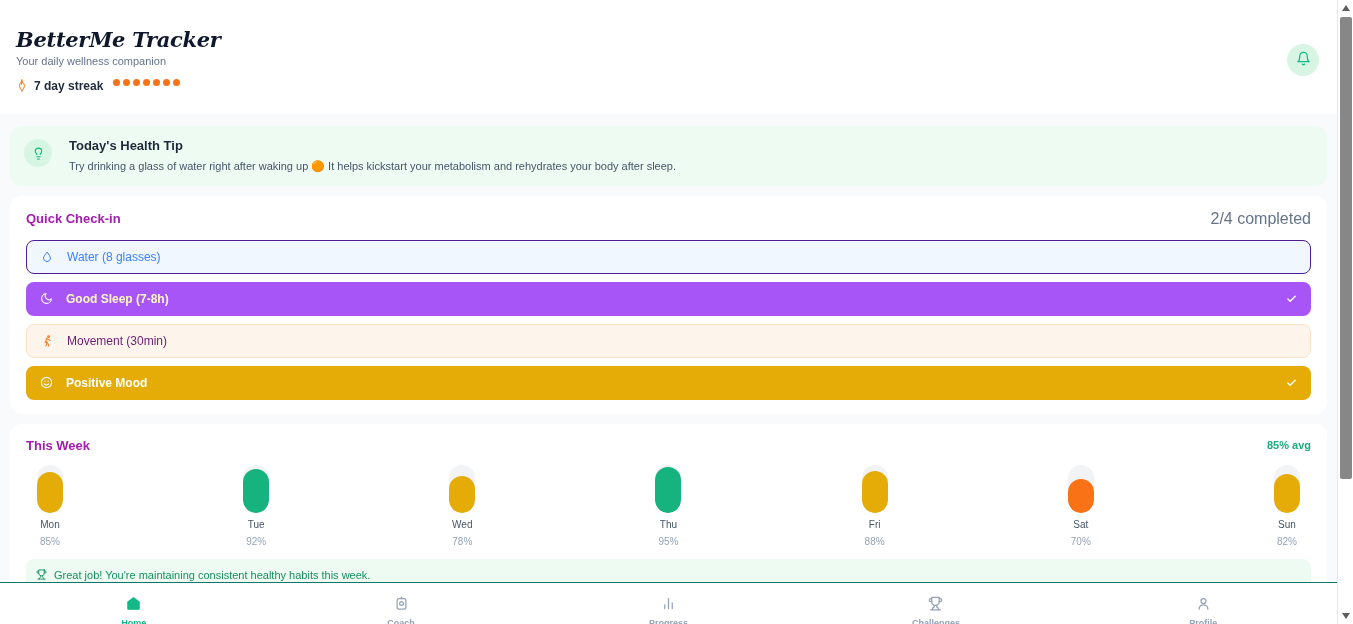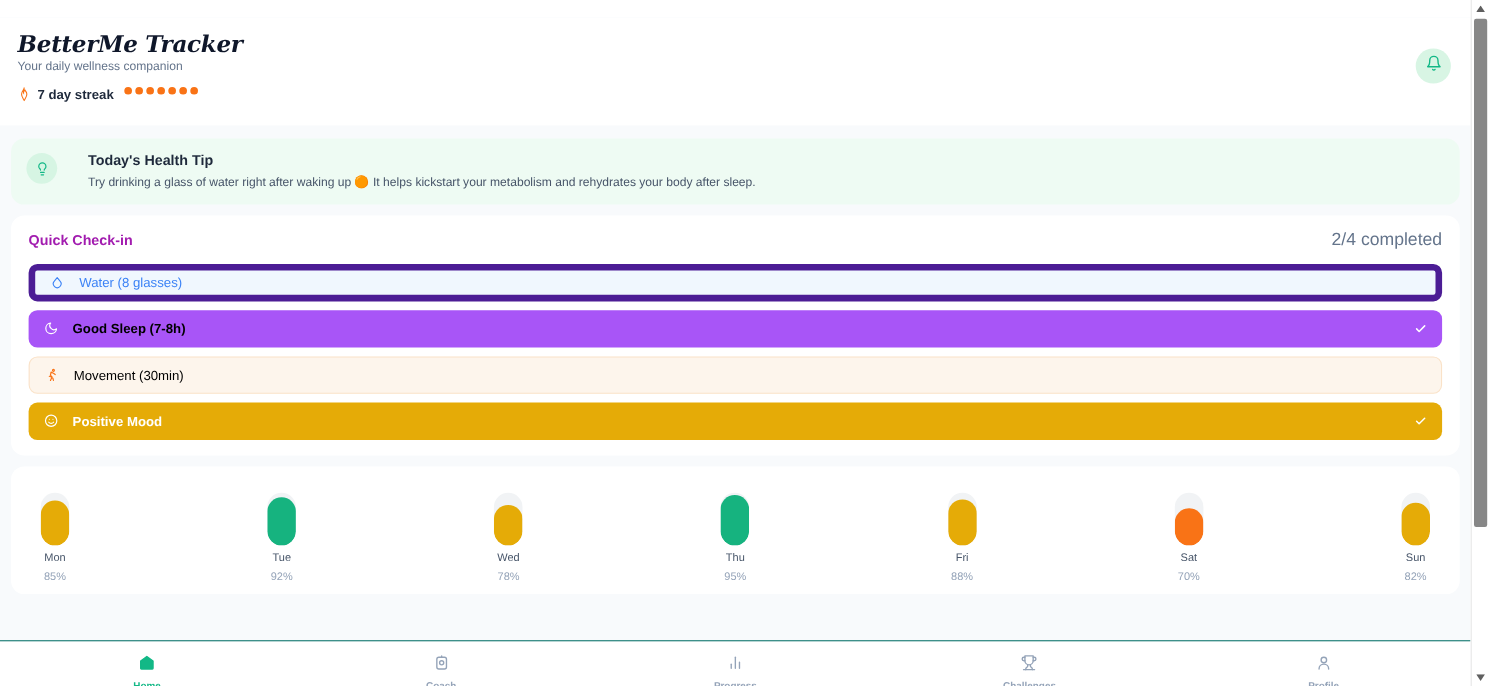--- a/index.html
+++ b/index.html
@@ -77,21 +77,21 @@
     border-radius: 12px;
     margin: 0 10px 10px 10px;
   }
 
   .tip-card {
     background: #eefbf3;
     border-radius: 12px;
     margin: 12px 10px 10px 10px;
     padding: 12px 14px;
     display: flex;
-    gap: 28px;
+    gap: 17px;
     align-items: flex-start;
   }
   .tip-bulb {
     width: 28px; height: 28px; border-radius: 50%;
     background: #d6f5e3;
     display: flex; align-items: center; justify-content: center;
     flex: none;
     margin-top: 1px;
   }
   .tip-title {
@@ -124,26 +124,26 @@
   }
   .habit:last-child { margin-bottom: 0; }
   .habit .h-icon { width: 16px; display:flex; align-items:center; justify-content:center; flex:none; }
   .habit .h-label { font-size: 12px; margin-left: 12px; }
   .habit .h-check {
     position: absolute; right: 14px; top: 50%;
     transform: translateY(-50%);
     display: flex; align-items: center;
   }
   
-  .habit.water { background: #f0f7fe; border: 6px solid #4c1d95; }
+  .habit.water { background: #f0f7fe; border: 1px solid #4c1d95; }
   .habit.water .h-label { color: #3b82f6; }
   .habit.sleep { background: #a855f7; }
-  .habit.sleep .h-label { color: #000000; font-weight: bold; }
+  .habit.sleep .h-label { color: #fef9c3; font-weight: bold; }
   .habit.move { background: #fdf5ec; border: 1px solid #fae2c8; }
-  .habit.move .h-label { color: #000000; }
+  .habit.move .h-label { color: #701a75; }
   .habit.mood { background: #e5ab07; }
   .habit.mood .h-label { color: #ffffff; font-weight: bold; }
 
   
   .week-card { padding: 14px 16px 10px 16px; }
   .week-avg { font-size: 11px; color: #1ca97c; font-weight: bold; }
   .week-grid {
     display: flex;
     justify-content: space-between;
     align-items: flex-end;
@@ -351,20 +351,24 @@
             <span class="h-check">
               <svg width="11" height="11" viewBox="0 0 24 24" fill="none" stroke="#ffffff" stroke-width="3" stroke-linecap="round" stroke-linejoin="round">
                 <polyline points="20 6 9 17 4 12"></polyline>
               </svg>
             </span>
           </div>
         </div>
     </div>
 
     <div class="card week-card">
+      <div class="card-head">
+        <div class="card-title">This Week</div>
+        <div class="week-avg">85% avg</div>
+      </div>
       <div class="week-grid" id="week-grid">
           <div class="day-col">
             <div class="bar-track">
               <div class="bar-fill" style="height: 41px; background: rgb(229, 171, 7);"></div>
             </div>
             <div class="day-name">Mon</div>
             <div class="day-pct">85%</div>
           </div>
           <div class="day-col">
             <div class="bar-track">
@@ -402,20 +406,33 @@
             <div class="day-pct">70%</div>
           </div>
           <div class="day-col">
             <div class="bar-track">
               <div class="bar-fill" style="height: 39px; background: rgb(229, 171, 7);"></div>
             </div>
             <div class="day-name">Sun</div>
             <div class="day-pct">82%</div>
           </div>
         </div>
+      <div class="week-note">
+        <span>
+          <svg width="11" height="11" viewBox="0 0 24 24" fill="none" stroke="#168f63" stroke-width="2" stroke-linecap="round" stroke-linejoin="round">
+            <path d="M6 9H4.5a2.5 2.5 0 0 1 0-5H6"></path>
+            <path d="M18 9h1.5a2.5 2.5 0 0 0 0-5H18"></path>
+            <path d="M4 22h16"></path>
+              <path d="M10 14.66V17c0 .55-.47.98-.97 1.21C7.85 18.75 7 20.24 7 22"></path>
+            <path d="M14 14.66V17c0 .55.47.98.97 1.21C16.15 18.75 17 20.24 17 22"></path>
+            <path d="M18 2H6v7a6 6 0 0 0 12 0V2Z"></path>
+          </svg>
+        </span>
+        <span class="week-note-text">Great job! You're maintaining consistent healthy habits this week.</span>
+      </div>
     </div>
 
     <div class="bottom-nav">
       <div class="nav-item active">
         <span>
           <svg width="15" height="15" viewBox="0 0 24 24" fill="#12b886" stroke="#12b886" stroke-width="2" stroke-linecap="round" stroke-linejoin="round">
             <path d="M3 9.5 12 3l9 6.5V20a1 1 0 0 1-1 1H4a1 1 0 0 1-1-1Z"></path>
           </svg>
         </span>
         <span class="nav-label">Home</span>

